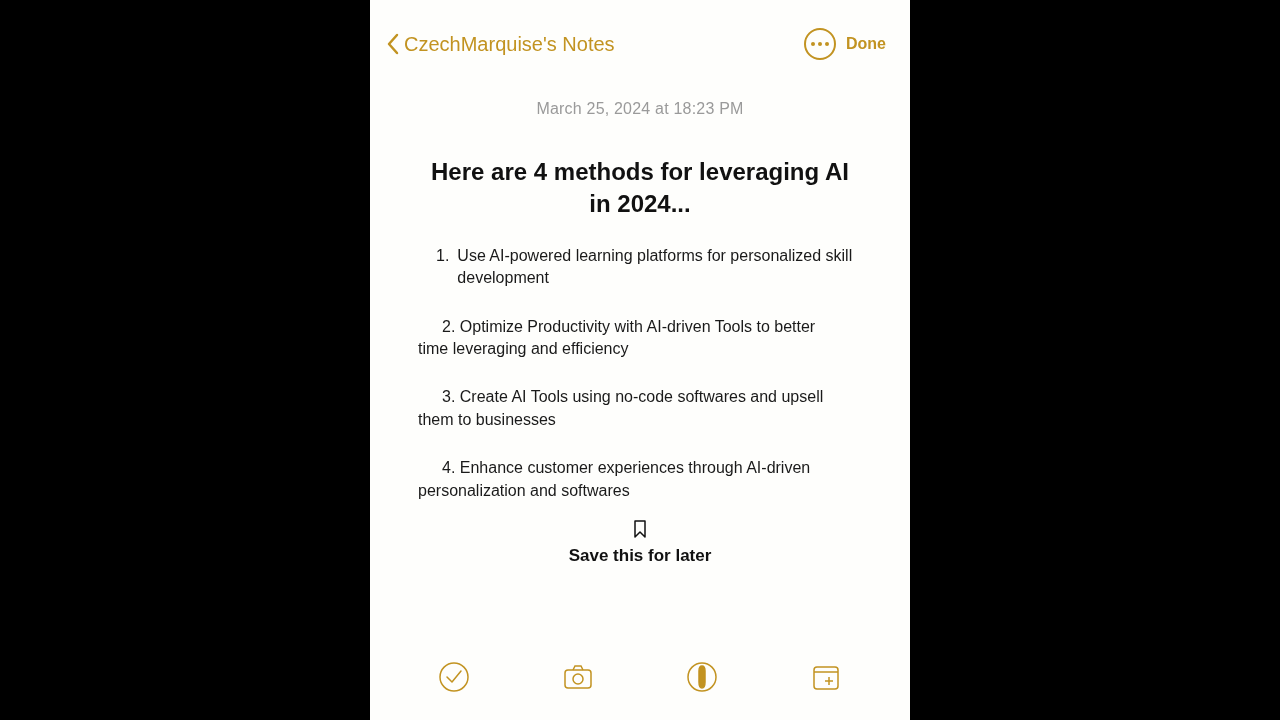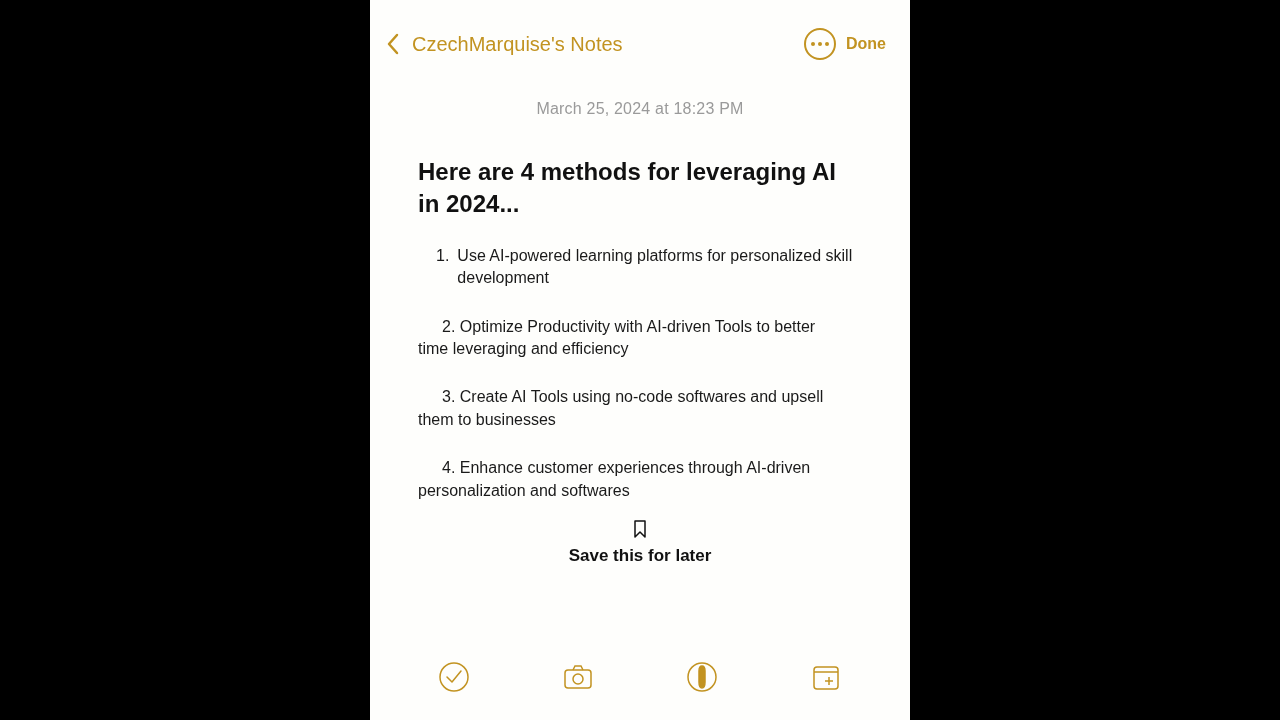--- a/index.html
+++ b/index.html
@@ -21,21 +21,21 @@
   }
   .topbar {
     display: flex;
     align-items: center;
     justify-content: space-between;
     padding: 28px 24px 0 16px;
   }
   .back {
     display: flex;
     align-items: center;
-    gap: 12px;
+    gap: 4px;
     color: #c29321;
     font-size: 20px;
     cursor: pointer;
   }
   .back svg { width: 14px; height: 22px; }
   .right-actions {
     display: flex;
     align-items: center;
     gap: 10px;
   }
@@ -67,20 +67,21 @@
   .content {
     padding: 0 48px;
     flex: 1;
   }
   .title {
     font-weight: 700;
     font-size: 24px;
     color: #111;
     margin-top: 38px;
     line-height: 1.35;
+    text-align: center;
   }
   .list {
     margin-top: 24px;
     font-size: 16px;
     color: #1a1a1a;
     line-height: 1.4;
   }
   .list .item1 {
     display: flex;
     gap: 8px;

